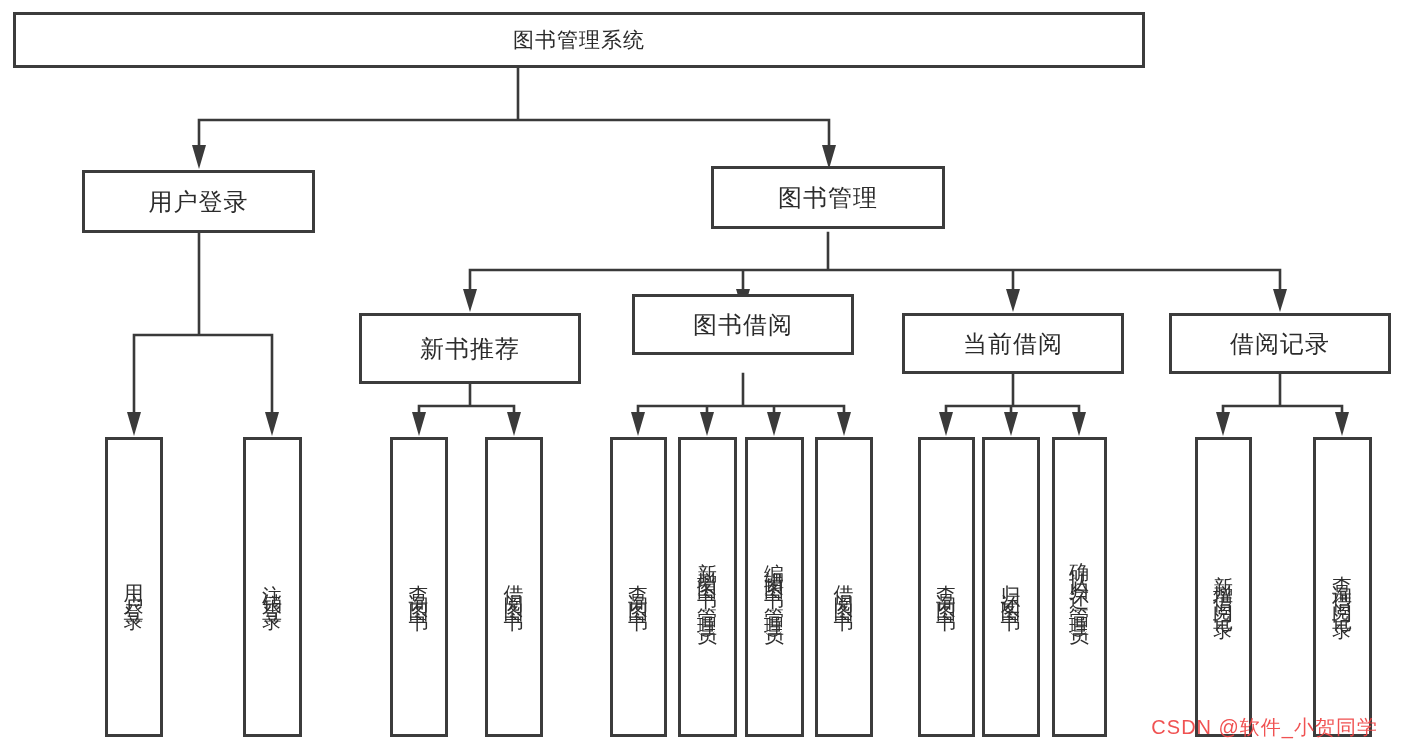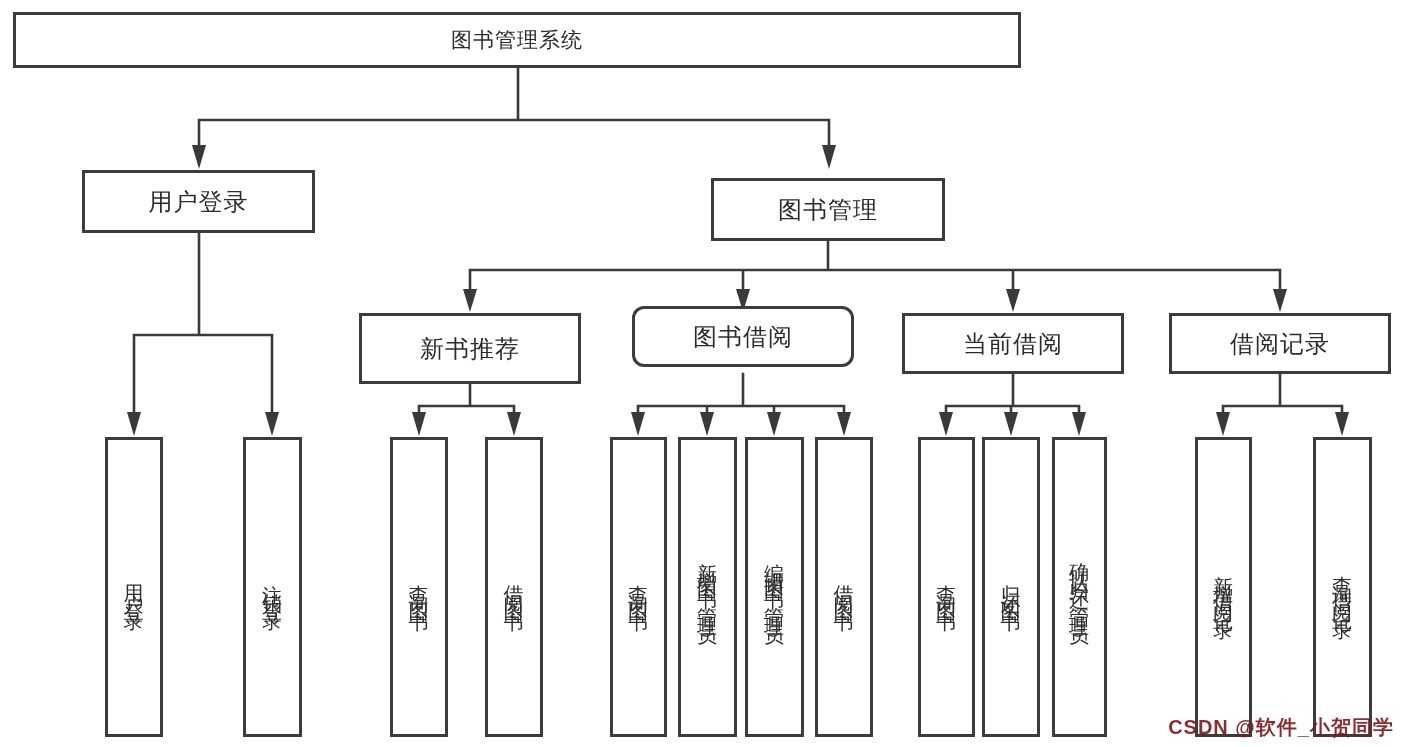--- a/index.html
+++ b/index.html
@@ -57,28 +57,27 @@
   .leaf .vtext {
     writing-mode: vertical-rl;
     text-orientation: mixed;
     font-size: 20px;
     letter-spacing: 9px;
     line-height: 1;
     white-space: nowrap;
   }
   #watermark {
     position: absolute;
-    right: 11px;
+    right: 27px;
     bottom: 6px;
     font-size: 20px;
-    color: #7f1d1d;
+    color: #ef4444;
     opacity: 0.92;
     letter-spacing: 1px;
     white-space: nowrap;
-    font-weight: bold;
   }
 </style>
 </head>
 <body>
 
 <div id="stage">
 
   <svg id="connectors" width="1405" height="747" viewBox="0 0 1405 747">
 
     <path d="M518 68 L518 120 M199 120 L829 120 M199 120 L199 149 M829 120 L829 149"></path>
@@ -108,27 +107,27 @@
     <path d="M1013 374 L1013 406 M946 406 L1079 406 M946 406 L946 416 M1011 406 L1011 416 M1079 406 L1079 416"></path>
     <polygon points="939,412 953,412 946,436"></polygon>
     <polygon points="1004,412 1018,412 1011,436"></polygon>
     <polygon points="1072,412 1086,412 1079,436"></polygon>
 
     <path d="M1280 374 L1280 406 M1223 406 L1342 406 M1223 406 L1223 416 M1342 406 L1342 416"></path>
     <polygon points="1216,412 1230,412 1223,436"></polygon>
     <polygon points="1335,412 1349,412 1342,436"></polygon>
   </svg>
 
-  <div class="node root-node" style="left:13px; top:12px; width:1008px; height:56px;">图书管理系统</div>
+  <div class="node root-node" style="left:13px; top:12px; width:1132px; height:56px;">图书管理系统</div>
 
   <div class="node branch-node" style="left:82px; top:170px; width:233px; height:63px;">用户登录</div>
-  <div class="node branch-node" style="left:711px; top:178px; width:234px; height:63px;">图书管理</div>
+  <div class="node branch-node" style="left:711px; top:166px; width:234px; height:63px;">图书管理</div>
 
   <div class="node branch-node" style="left:359px; top:313px; width:222px; height:71px;">新书推荐</div>
-  <div class="node branch-node" style="left:632px; top:306px; width:222px; height:61px;border-radius:12px;">图书借阅</div>
+  <div class="node branch-node" style="left:632px; top:294px; width:222px; height:61px;">图书借阅</div>
   <div class="node branch-node" style="left:1169px; top:313px; width:222px; height:61px;">借阅记录</div>
   <div class="node branch-node" style="left:902px; top:313px; width:222px; height:61px;">当前借阅</div>
 
   <div class="leaf" style="left:105px; top:437px; width:58px; height:300px;">
     <span class="vtext">用户登录</span>
   </div>
   <div class="leaf" style="left:243px; top:437px; width:59px; height:300px;">
     <span class="vtext">注销登录</span>
   </div>
 

